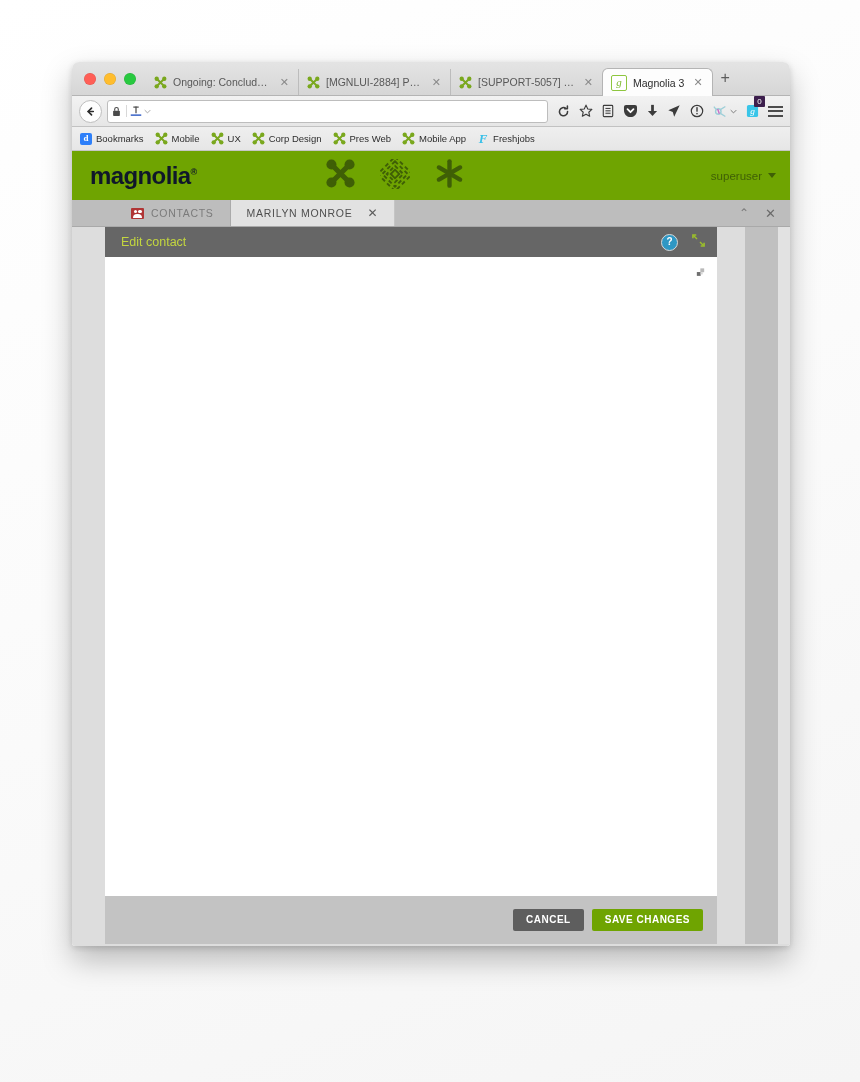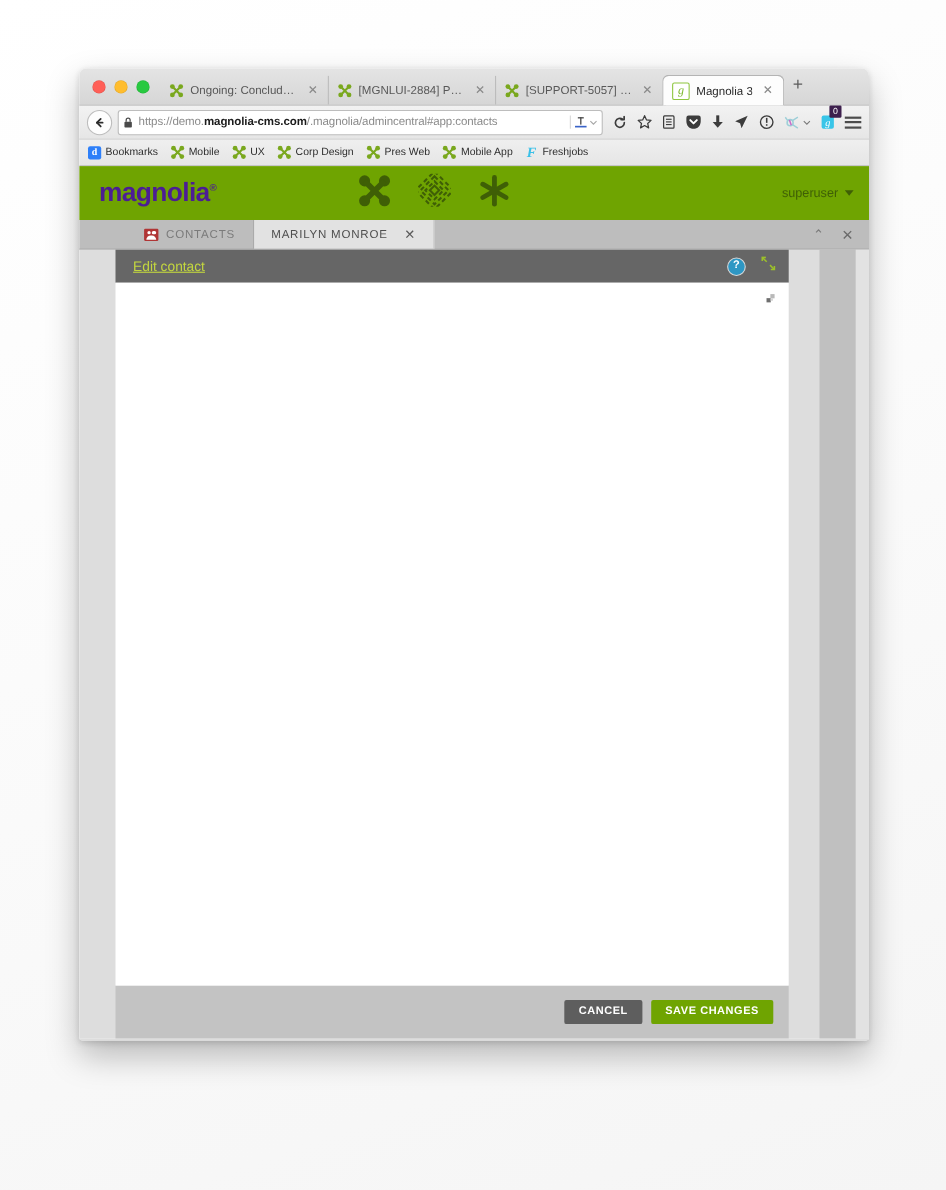--- a/index.html
+++ b/index.html
@@ -221,21 +221,21 @@
     height: 49px;
     background: #6fa401;
     display: flex;
     align-items: center;
     padding: 0 14px 0 18px;
   }
   .mgnl-logo {
     font-family: "Liberation Sans", sans-serif;
     font-size: 24px;
     font-weight: bold;
-    color: #4c1d95;
+    color: #0f172a;
     letter-spacing: -0.6px;
     line-height: 1;
     position: relative;
     padding-right: 8px;
   }
   .mgnl-logo sup { font-size: 9px; vertical-align: super; }
   .mgnl-header-icons {
     display: flex;
     align-items: center;
     gap: 24px;
@@ -332,21 +332,20 @@
   .dialog-header {
     height: 30px;
     background: #666666;
     display: flex;
     align-items: center;
     padding: 0 12px 0 16px;
   }
   .dialog-title {
     color: #c3d63f;
     font-size: 12.5px;
-    text-decoration: underline;
   }
   .dialog-header-icons {
     margin-left: auto;
     display: flex;
     align-items: center;
     gap: 14px;
   }
   .help-ico {
     width: 15px; height: 15px;
     border-radius: 50%;
@@ -476,21 +475,20 @@
           <path d="M9.5 3 L4.5 8 L9.5 13" stroke="#2c2c2c" stroke-width="2.4" fill="none" stroke-linecap="round" stroke-linejoin="round"></path>
           <path d="M4.5 8 L12 8" stroke="#2c2c2c" stroke-width="2.4" stroke-linecap="round"></path>
         </svg>
       </div>
 
       <div class="urlbar">
         <svg width="9" height="11" viewBox="0 0 12 14">
           <rect x="1.5" y="6" width="9" height="7" rx="1" fill="#4a4a4a"></rect>
           <path d="M3.6 6 V4 a2.4 2.4 0 0 1 4.8 0 V6" stroke="#4a4a4a" stroke-width="1.5" fill="none"></path>
         </svg>
-        <span class="url-text"><span class="dim">https://demo.</span><b>magnolia-cms.com</b><span class="dim">/.magnolia/admincentral#app:contacts</span></span>
         <span class="id-btn">
           <svg width="12" height="12" viewBox="0 0 16 16">
             <rect x="1" y="12.5" width="14" height="2" fill="#3a63c8"></rect>
             <rect x="7.2" y="2" width="1.6" height="9" fill="#4a4a4a"></rect>
             <rect x="4.4" y="2" width="7.2" height="1.6" fill="#4a4a4a"></rect>
           </svg>
           <svg width="7" height="5" viewBox="0 0 10 6">
             <path d="M1 1 L5 5 L9 1" stroke="#a6a6a6" stroke-width="1.4" fill="none"></path>
           </svg>
         </span>

